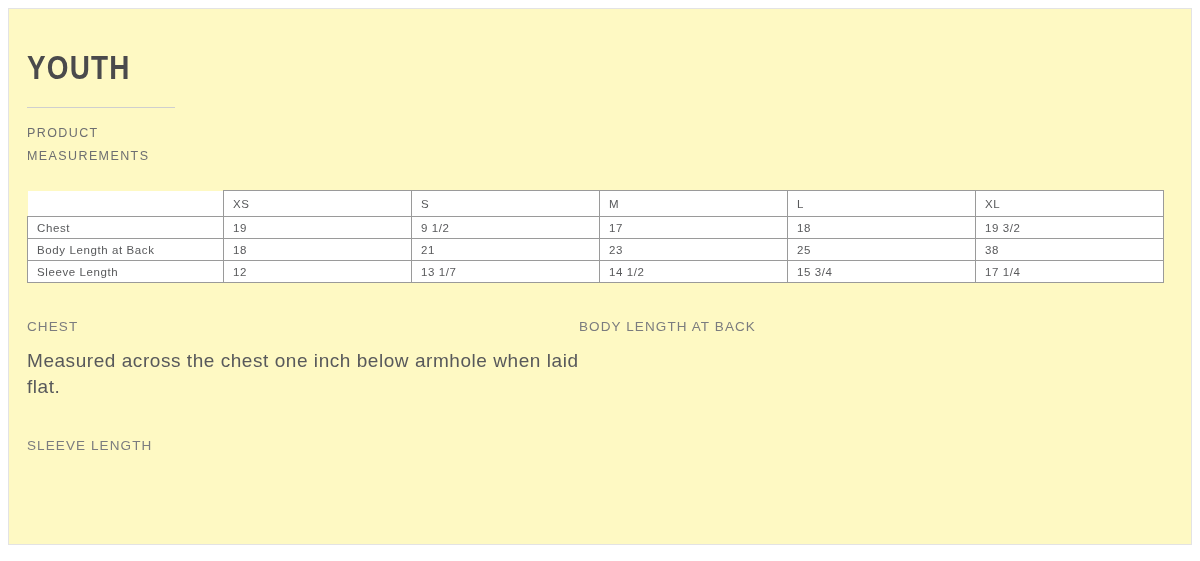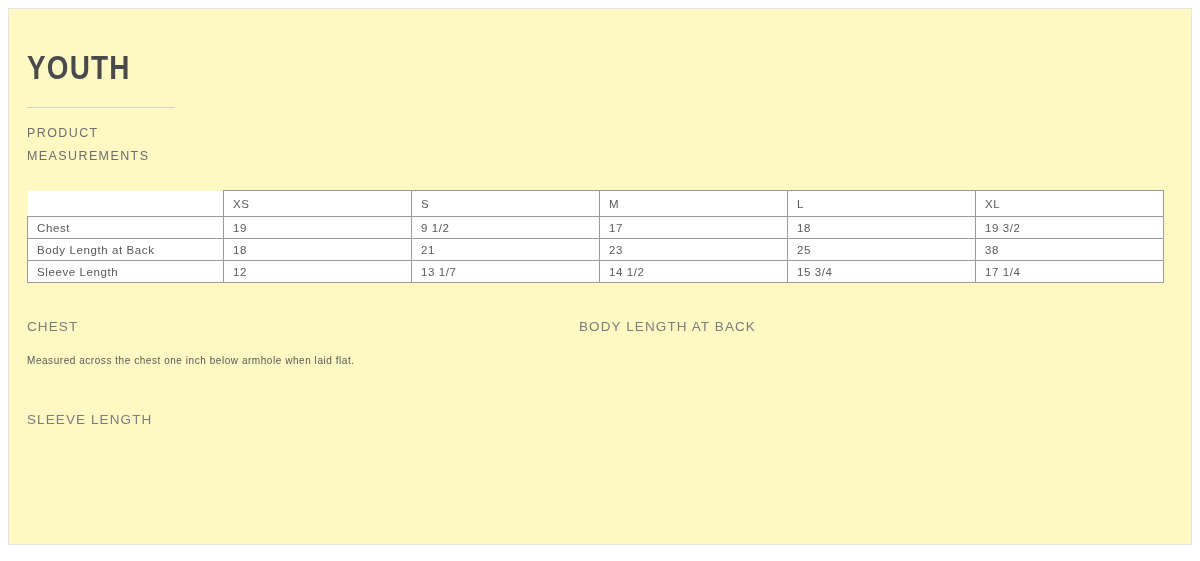--- a/index.html
+++ b/index.html
@@ -93,21 +93,21 @@
     margin-bottom: 38px;
   }
   .note-title {
     font-size: 13.5px;
     letter-spacing: 1.1px;
     color: #7b7c7f;
     font-weight: 400;
     margin-bottom: 14px;
   }
   .note-body {
-    font-size: 10px;
+    font-size: 19px;
     letter-spacing: 0.55px;
     color: #58595b;
     line-height: 26px;
     font-weight: 400;
   }
 </style>
 </head>
 <body>
 
 <div class="page">

